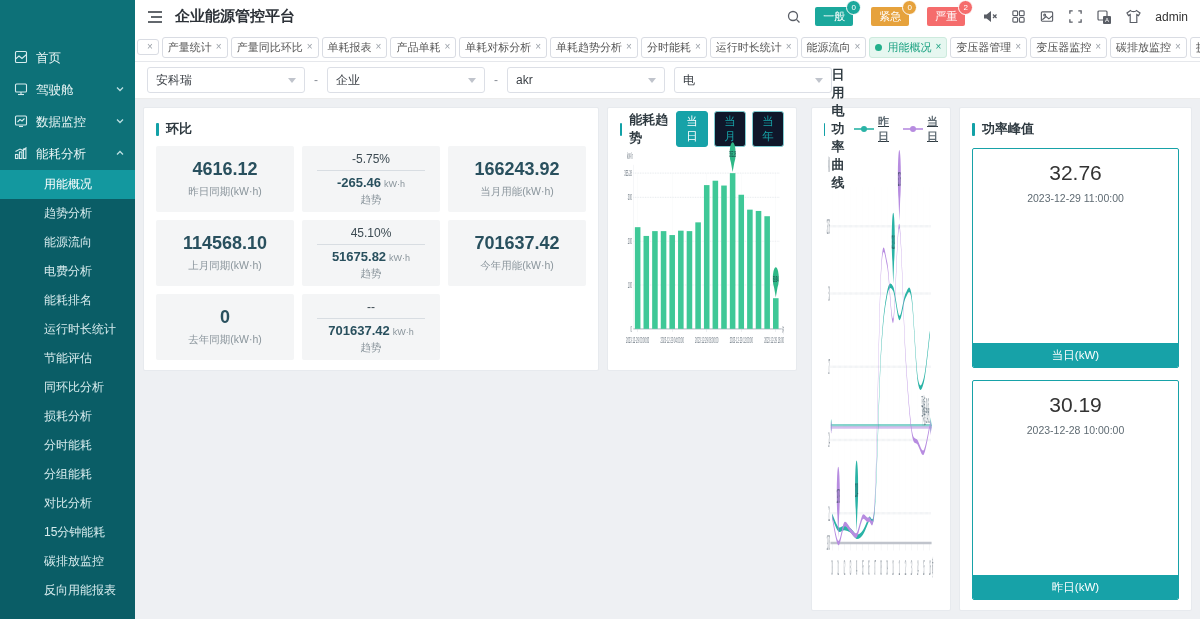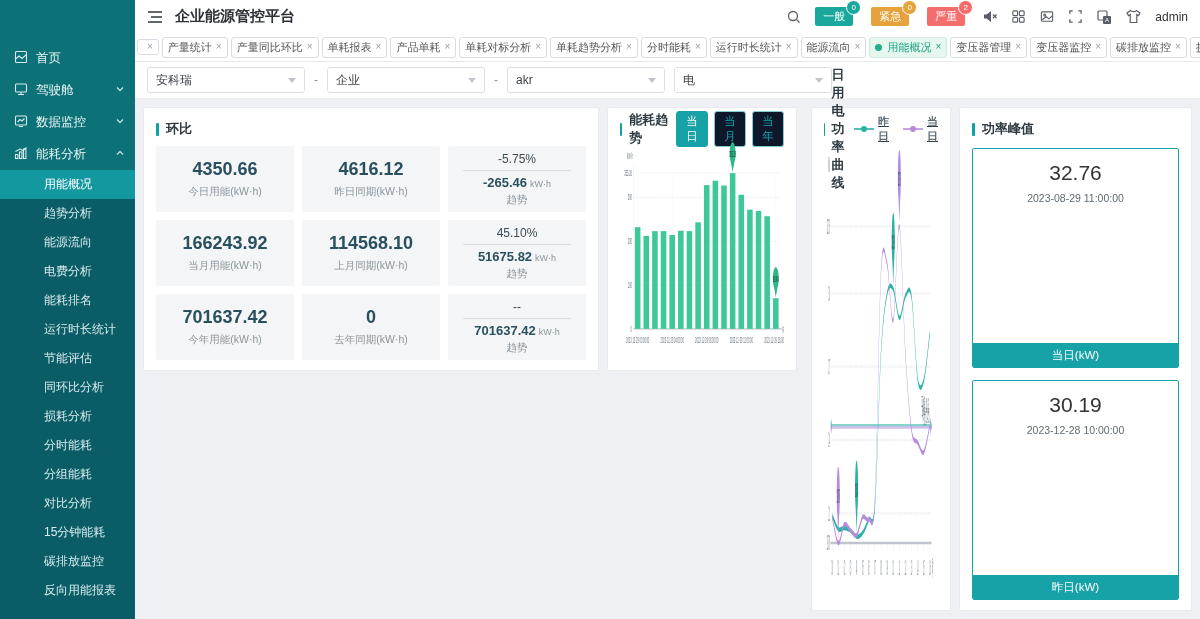--- a/index.html
+++ b/index.html
@@ -294,24 +294,20 @@
       </div>
 
     <div class="content">
       <div class="row row1">
         <section class="panel huanbi">
           <div class="ptitle">
             <span class="bar"></span>
             <span>环比</span>
           </div>
           <div class="cards" id="huanbi-cards">
-              <div class="card">
-                <div class="num">4350.66</div>
-                <div class="cap">今日用能(kW·h)</div>
-              </div>
               <div class="card">
                 <div class="num">4616.12</div>
                 <div class="cap">昨日同期(kW·h)</div>
               </div>
               <div class="card trendcard">
                 <div class="pct">-5.75%</div>
                 <hr>
                 <div class="val"><span>-265.46</span><span class="unit">kW·h</span></div>
                 <div class="cap">趋势</div>
               </div>
@@ -524,21 +520,21 @@
         </section>
 
         <section class="panel peak">
           <div class="ptitle">
             <span class="bar"></span>
             <span>功率峰值</span>
           </div>
           <div class="peak-cards" id="peak-cards">
               <div class="pcard">
                 <div class="pv">32.76</div>
-                <div class="pt">2023-08-29 11:00:00</div>
+                <div class="pt">2023-12-29 11:00:00</div>
                 <div class="pf">当日(kW)</div>
               </div>
               <div class="pcard">
                 <div class="pv">30.19</div>
                 <div class="pt">2023-12-28 10:00:00</div>
                 <div class="pf">昨日(kW)</div>
               </div>
             </div>
         </section>
       </div>

